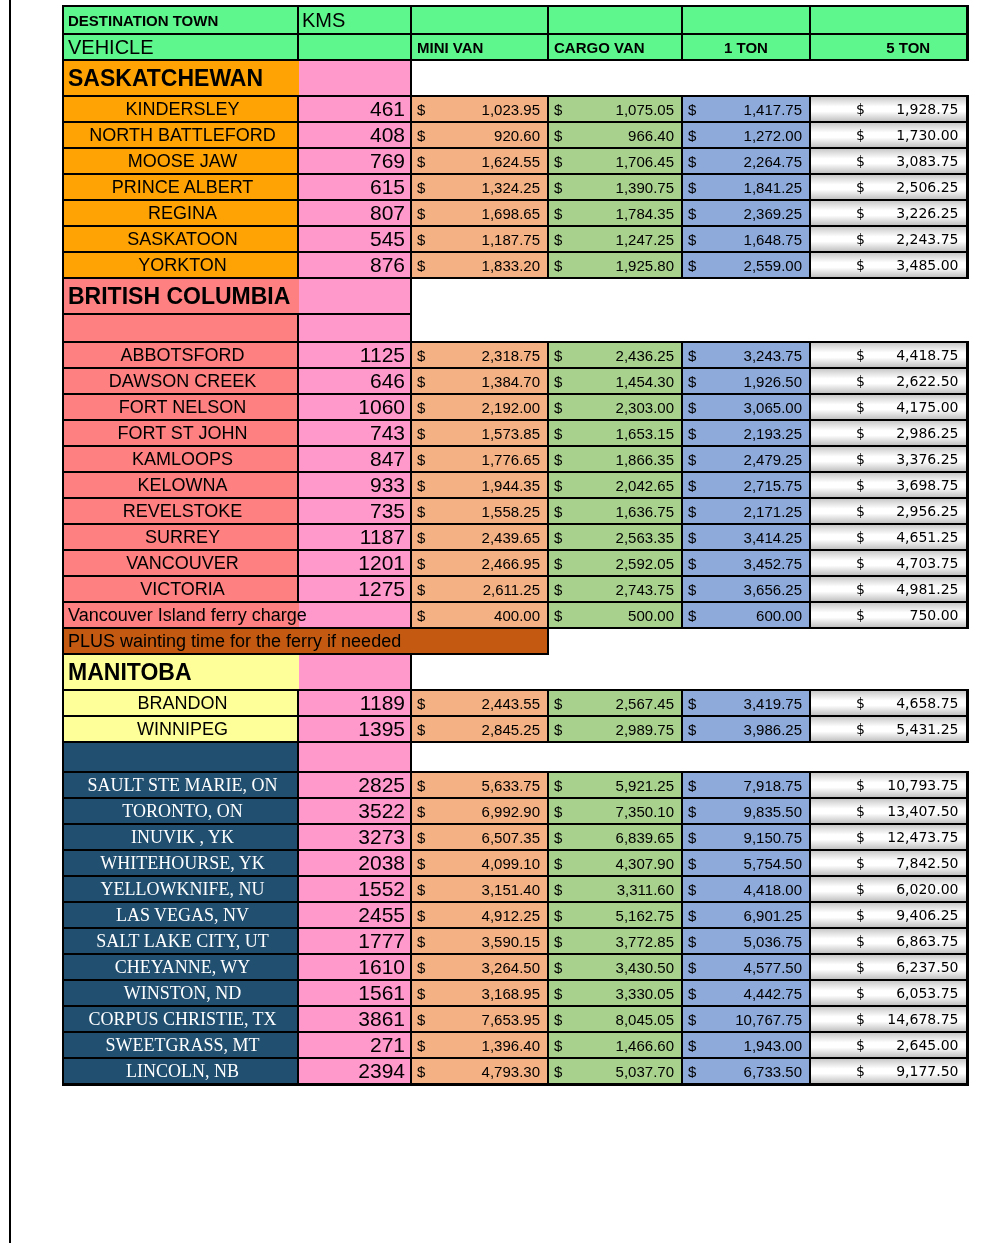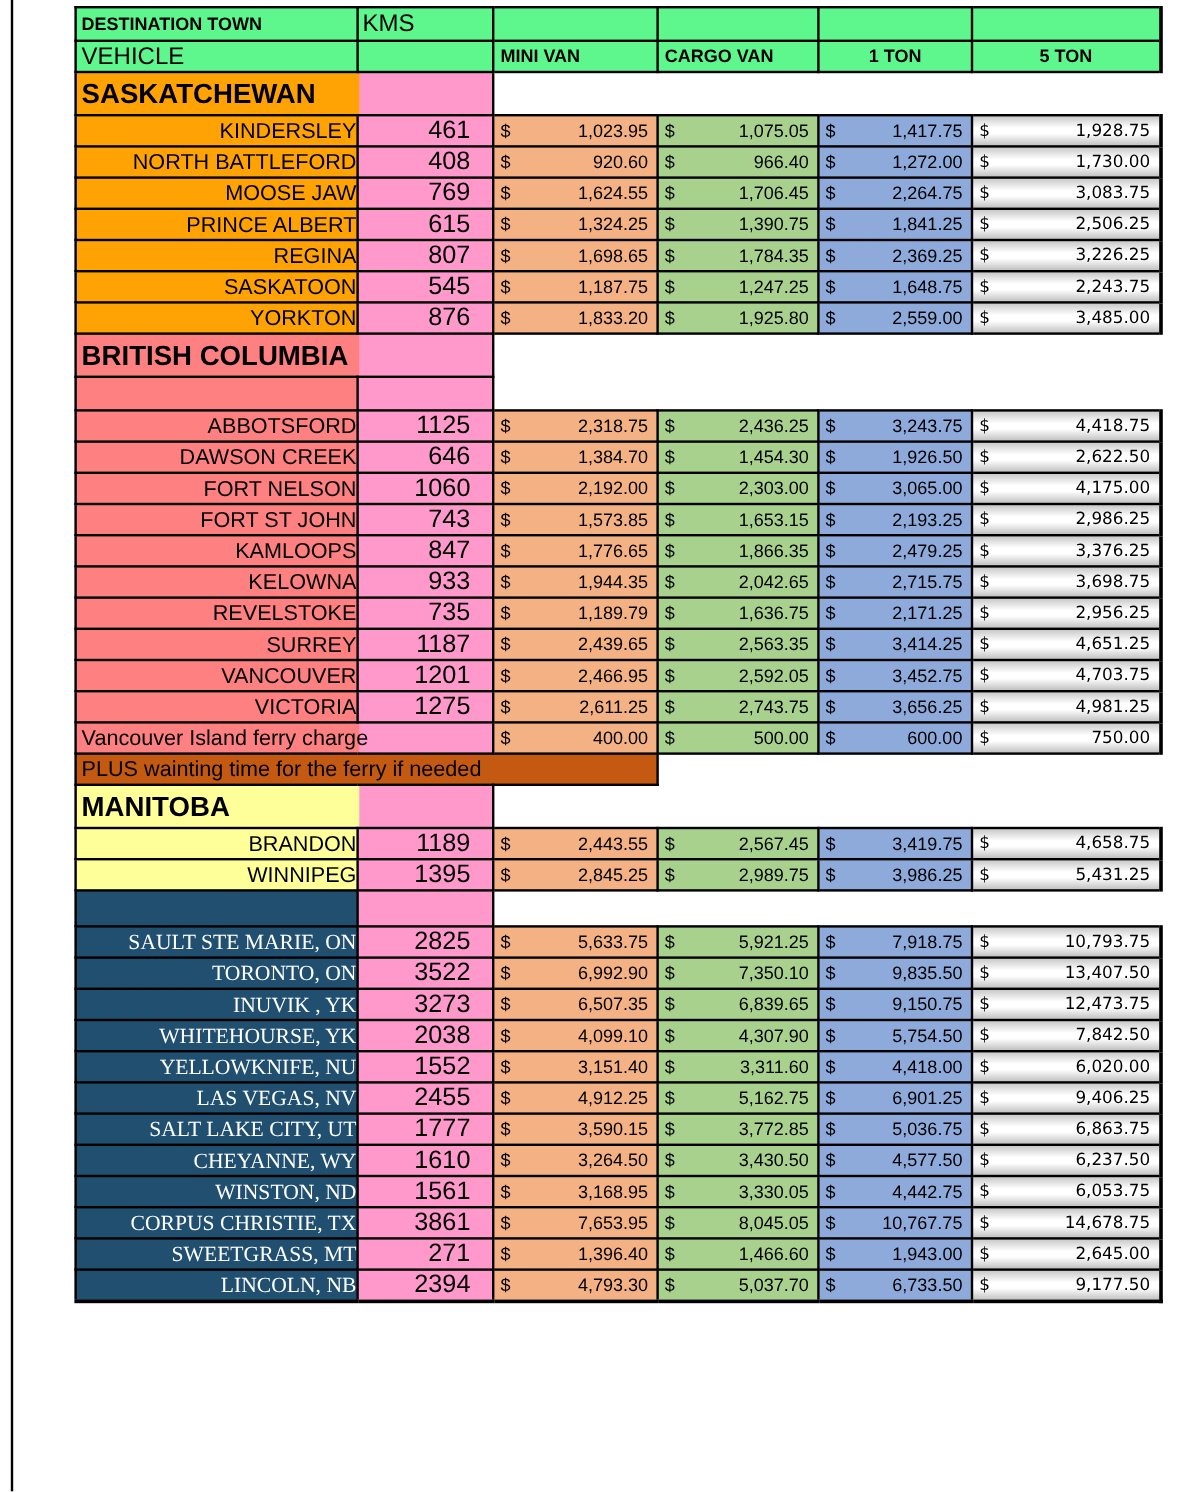--- a/index.html
+++ b/index.html
@@ -4,21 +4,21 @@
 <title>Spreadsheet</title>
 <style>
   html,body{margin:0;padding:0;}
   body{width:985px;height:1243px;background:#fff;position:relative;
        font-family:"Liberation Sans",sans-serif;color:#000;overflow:hidden;}
   .edge-left{position:absolute;left:9px;top:0;width:2px;height:1243px;background:#000;}
   table{border-collapse:collapse;table-layout:fixed;margin:5px 0 0 62px;}
   td,th{padding:0;white-space:nowrap;overflow:visible;vertical-align:middle;}
   .cell{border:2px solid #000;}
   .gap{border:none;background:#fff;}
-  .rt{border-right-width:3px;}
+  .rt{border-right-width:3px;padding-left:40px;}
   tbody tr:last-child .cell{border-bottom-width:3px;}
 
   .greenbg{background:#5EF78D;}
   .pinkbg{background:#FF99CC;}
   .bg-sask{background:#FFA305;}
   .bg-bc{background:#FF8080;}
   .bg-mb{background:#FFFF99;}
   .navy{background:#214F70;}
 
   .h-h1{height:28px}.h-h2{height:26px}.h-sec{height:36px}
@@ -28,23 +28,23 @@
   .th-kms{font-weight:normal;font-size:20px;text-align:left;padding-left:3px;}
   .th-vehicle{font-weight:normal;font-size:20px;text-align:left;padding-left:4px;}
   .th-van{font-weight:bold;font-size:15px;text-align:left;padding-left:5px;}
   .th-ton{font-weight:bold;font-size:15px;text-align:center;}
 
   .sec{font-weight:bold;font-size:23px;text-align:left;padding-left:4px;}
   .sec-sask{background:linear-gradient(90deg,#FFA305 0,#FFA305 235px,#FF99CC 235px);}
   .sec-bc{background:linear-gradient(90deg,#FF8080 0,#FF8080 235px,#FF99CC 235px);}
   .sec-mb{background:linear-gradient(90deg,#FFFF99 0,#FFFF99 235px,#FF99CC 235px);}
 
-  .town{font-size:18px;text-align:right;padding-left:4px;}
+  .town{font-size:18px;text-align:center;padding-left:4px;}
   .serif{font-family:"Liberation Serif",serif;color:#fff;font-size:18px;}
-  .kms{background:#FF99CC;font-size:21px;text-align:right;padding-right:18px;}
+  .kms{background:#FF99CC;font-size:21px;text-align:right;padding-right:5px;}
 
   .money{display:flex;justify-content:space-between;align-items:center;
          padding:0 7px 0 5px;font-size:15px;}
   .c-mini{background:#F4B183;}
   .c-cargo{background:#A9D18E;}
   .c-one{background:#8EAADB;}
   .c-five{background:linear-gradient(180deg,#C9C9C9 0%,#FFFFFF 40%,#FFFFFF 60%,#C2C2C2 100%);}
   .c-five .money{font-family:"DejaVu Sans",sans-serif;font-size:14px;}
 
   .ferry{font-size:18px;padding-left:4px;
@@ -470,21 +470,21 @@
             <span class="amt">3,698.75</span>
           </div>
         </td>
       </tr>
       <tr class="h-row">
         <td class="cell town bg-bc">REVELSTOKE</td>
         <td class="cell kms">735</td>
         <td class="cell c-mini">
           <div class="money">
             <span class="cur">$</span>
-            <span class="amt">1,189.79</span>
+            <span class="amt">1,558.25</span>
           </div>
         </td>
         <td class="cell c-cargo">
           <div class="money">
             <span class="cur">$</span>
             <span class="amt">1,636.75</span>
           </div>
         </td>
         <td class="cell c-one">
           <div class="money">

